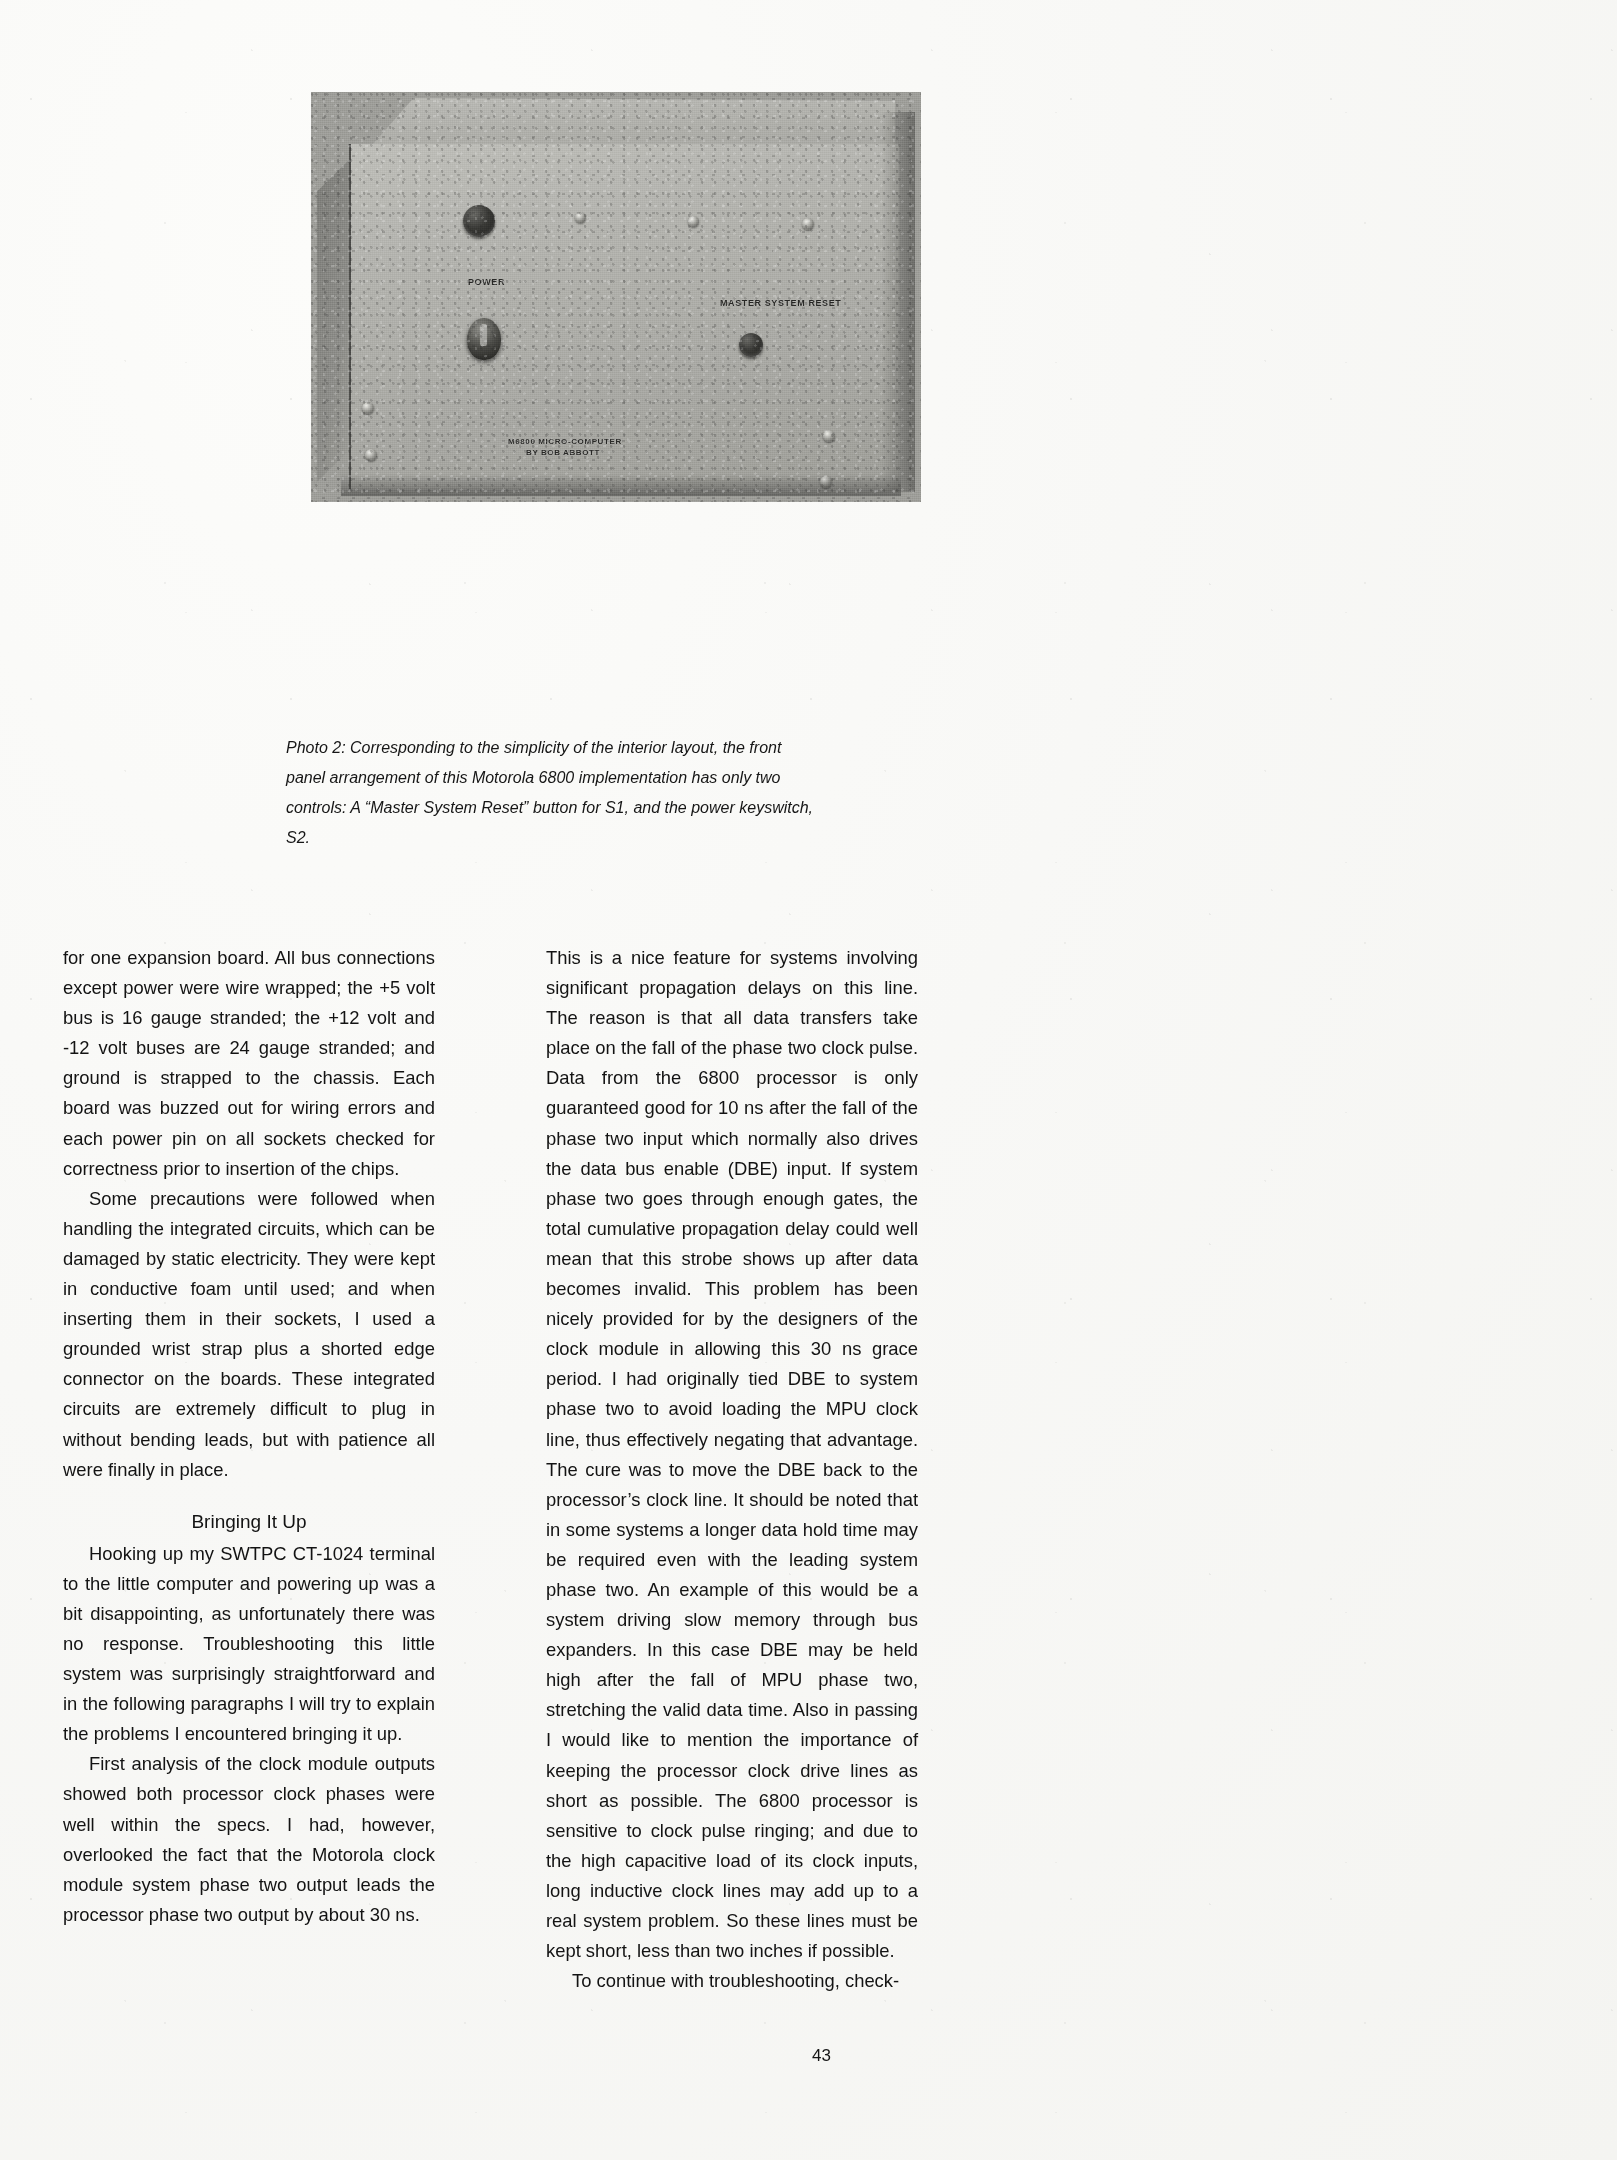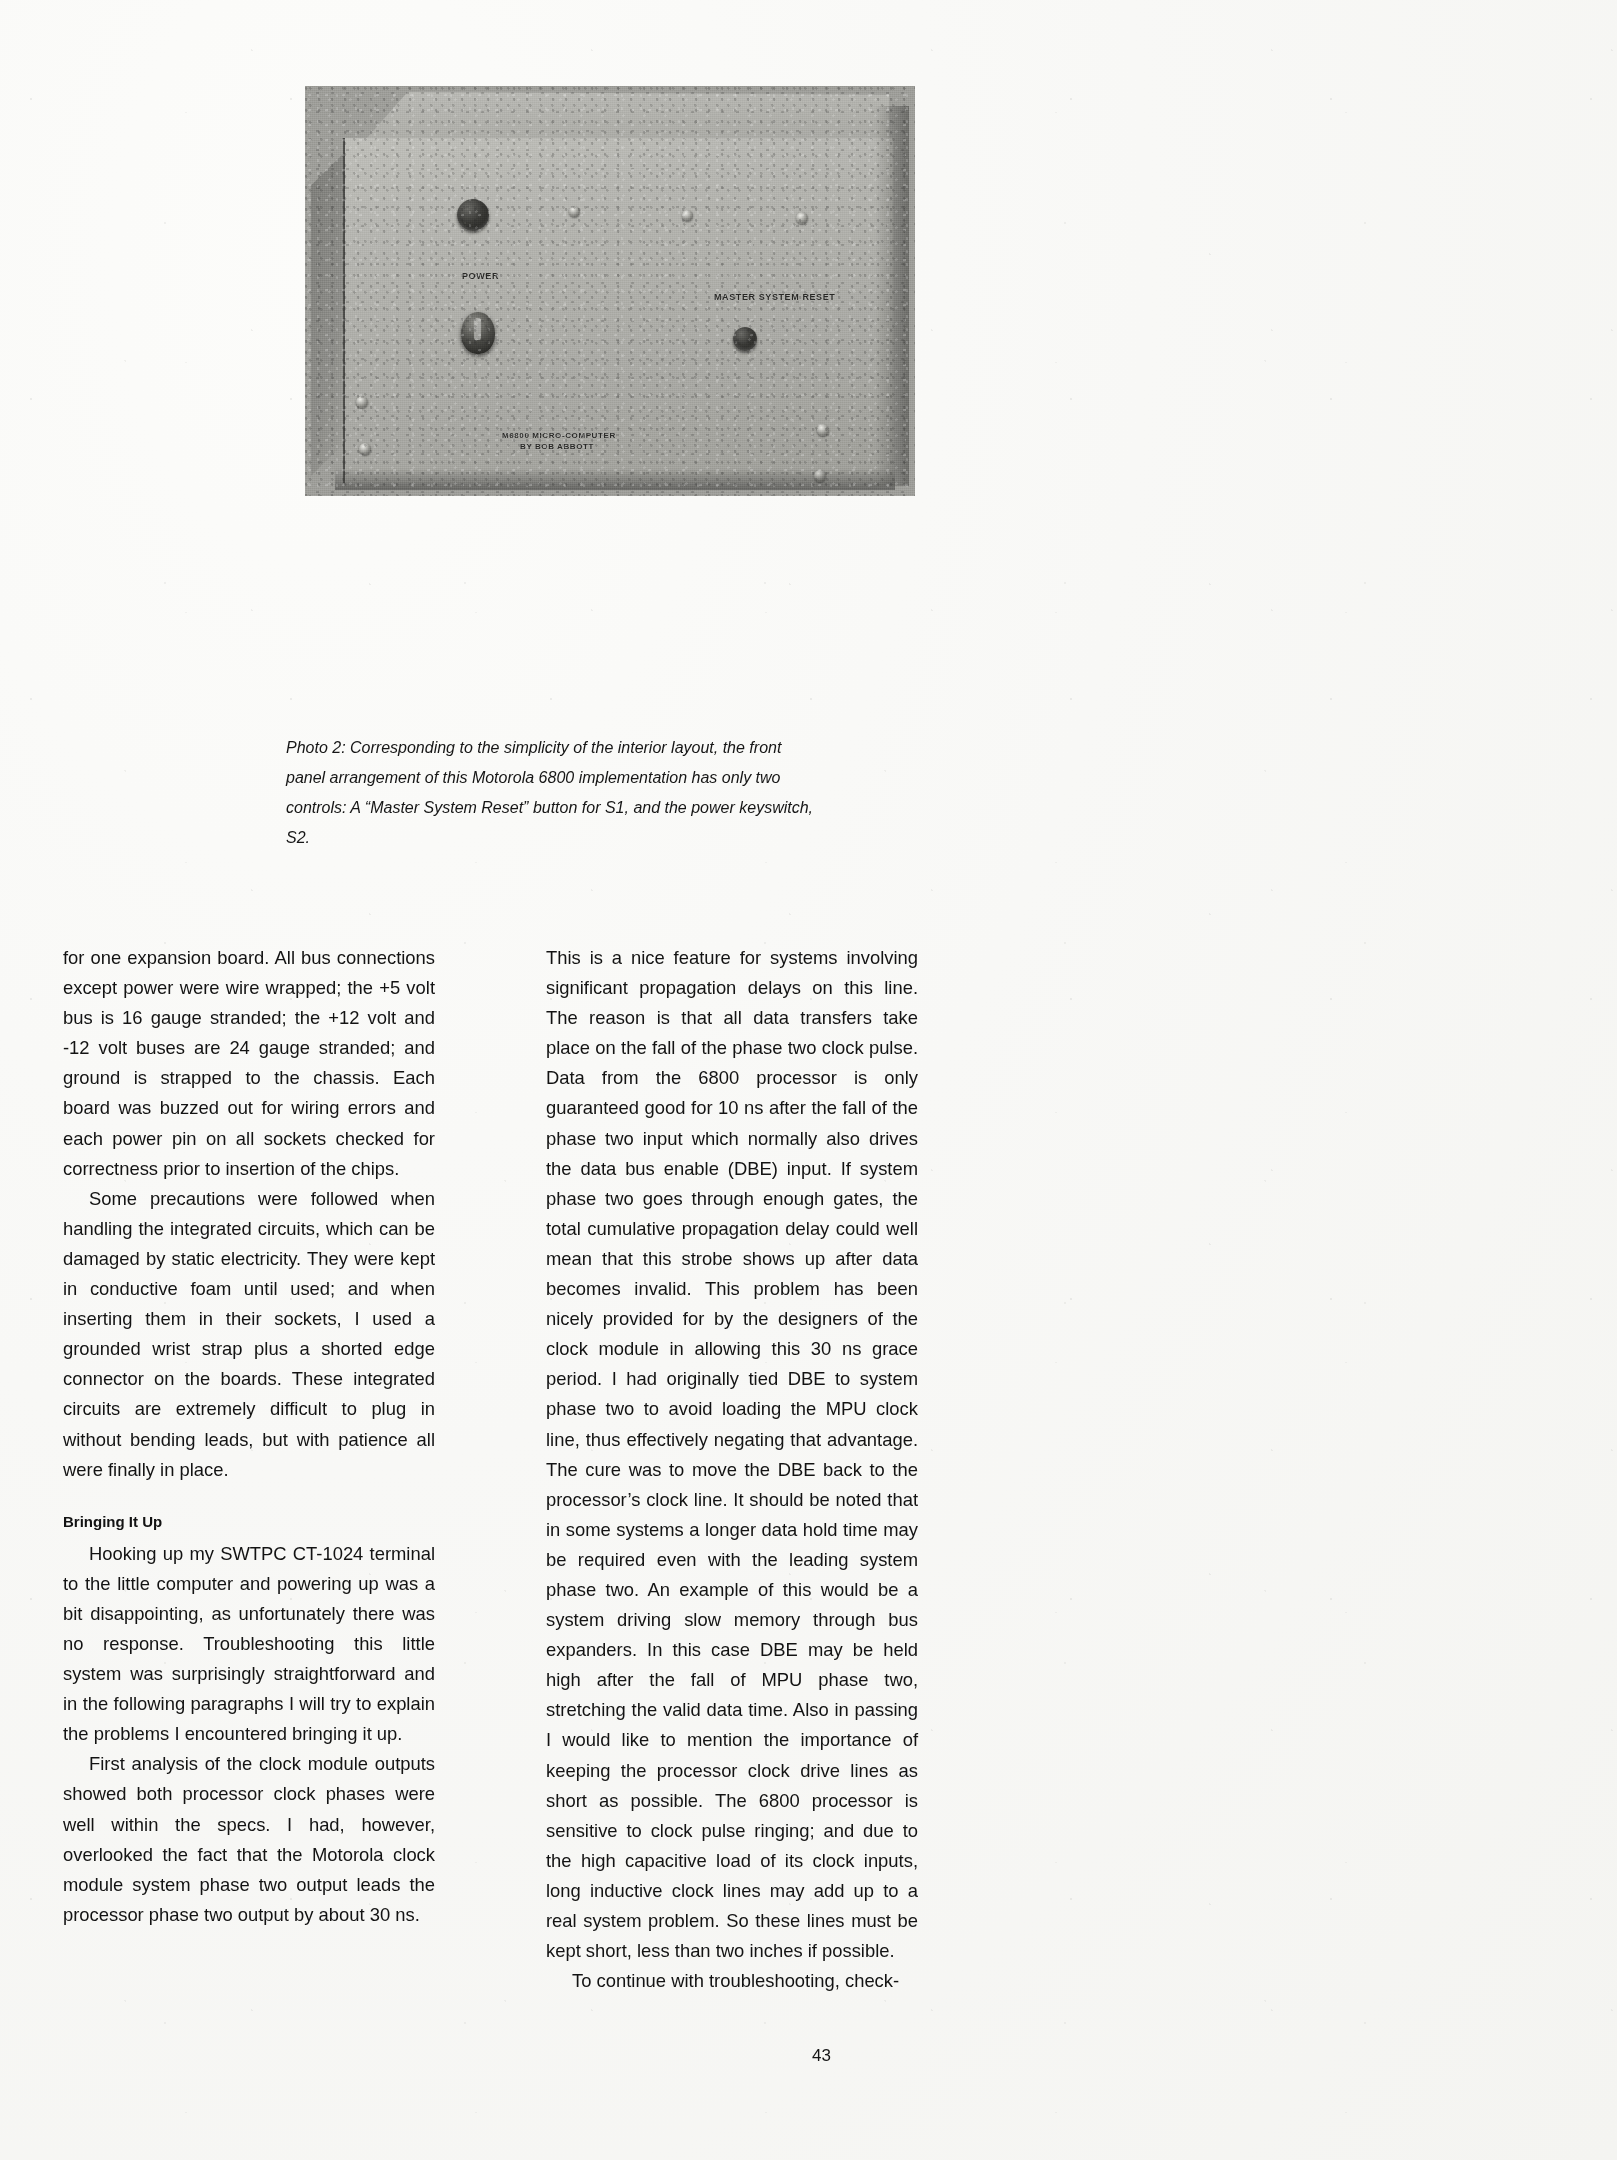--- a/index.html
+++ b/index.html
@@ -190,46 +190,46 @@
     width: 372px;
     font-size: 18.4px;
     line-height: 30.1px;
     text-align: justify;
     color: #131313;
     font-family: "Liberation Sans", sans-serif;
   }
   .col p { margin: 0; }
   .col p.indent { text-indent: 26px; }
   .subhead {
-    font-weight: bold;
-    font-size: 15px;
+    font-weight: normal;
+    font-size: 19px;
     line-height: 30px;
     margin: 22px 0 2px 0;
-    text-align: left;
+    text-align: center;
   }
 
   
   #folio {
     position: absolute;
     left: 0;
     top: 2046px;
     width: 1617px;
     text-align: center;
     font-size: 17px;
     color: #161616;
     font-family: "Liberation Sans", sans-serif;
     padding-left: 13px;
   }
 </style>
 </head>
 <body>
 
 <div id="page">
 
-  <figure id="photo-figure" style="margin:0;">
+  <figure id="photo-figure" style="margin:6px;">
     <div id="photo">
 
       <div class="chassis-top"></div>
       <div class="chassis-left"></div>
       <div class="chassis-front"></div>
       <div class="panel-seam"></div>
 
       <div class="knob" style="left:152px; top:113px; width:32px; height:32px;"></div>
       <div class="screw" style="left:264px; top:120px; width:11px; height:11px;"></div>
       <div class="screw" style="left:377px; top:124px; width:11px; height:11px;"></div>

